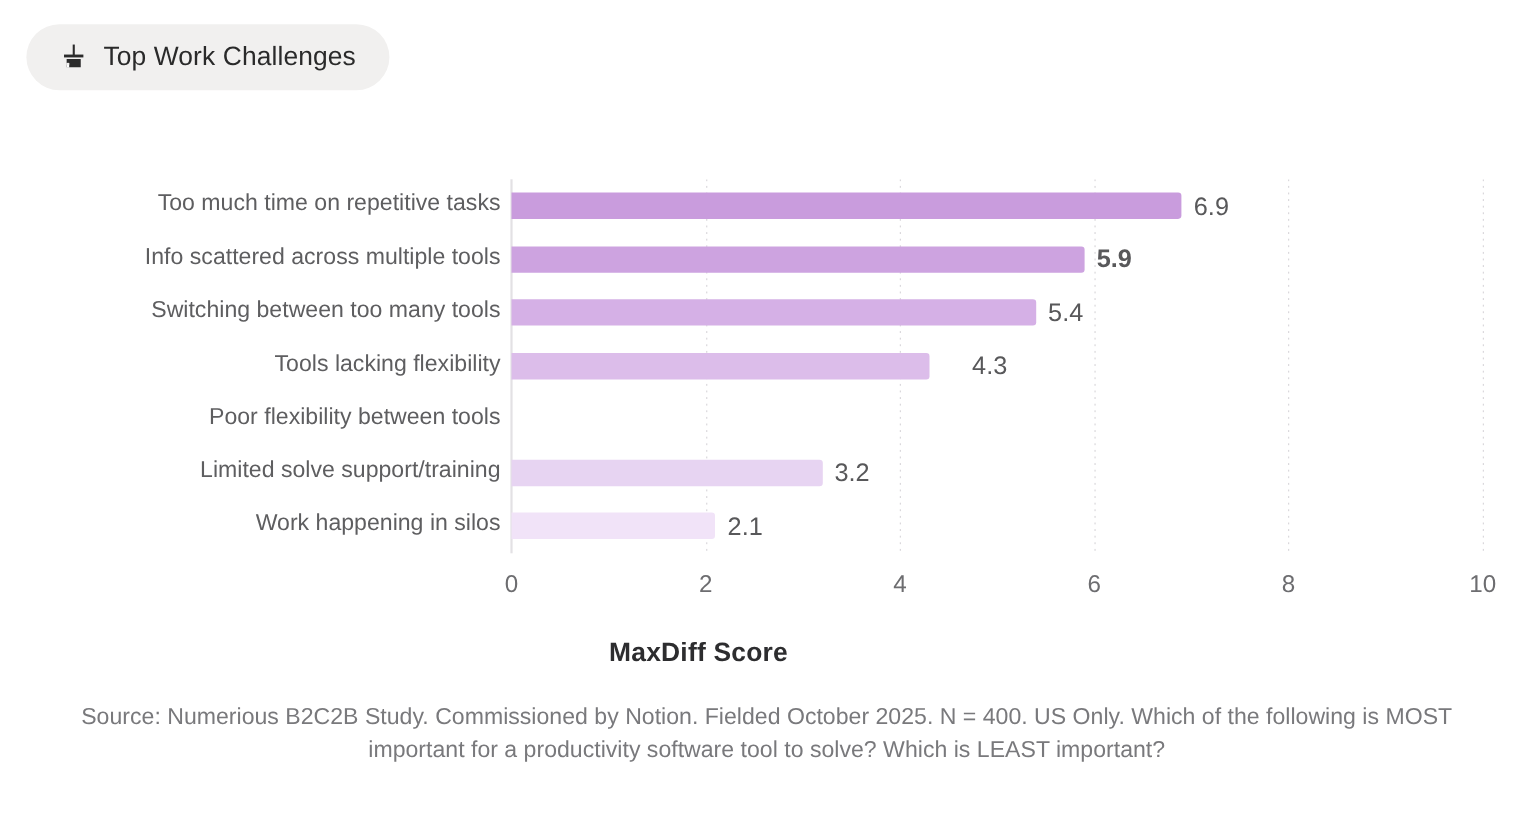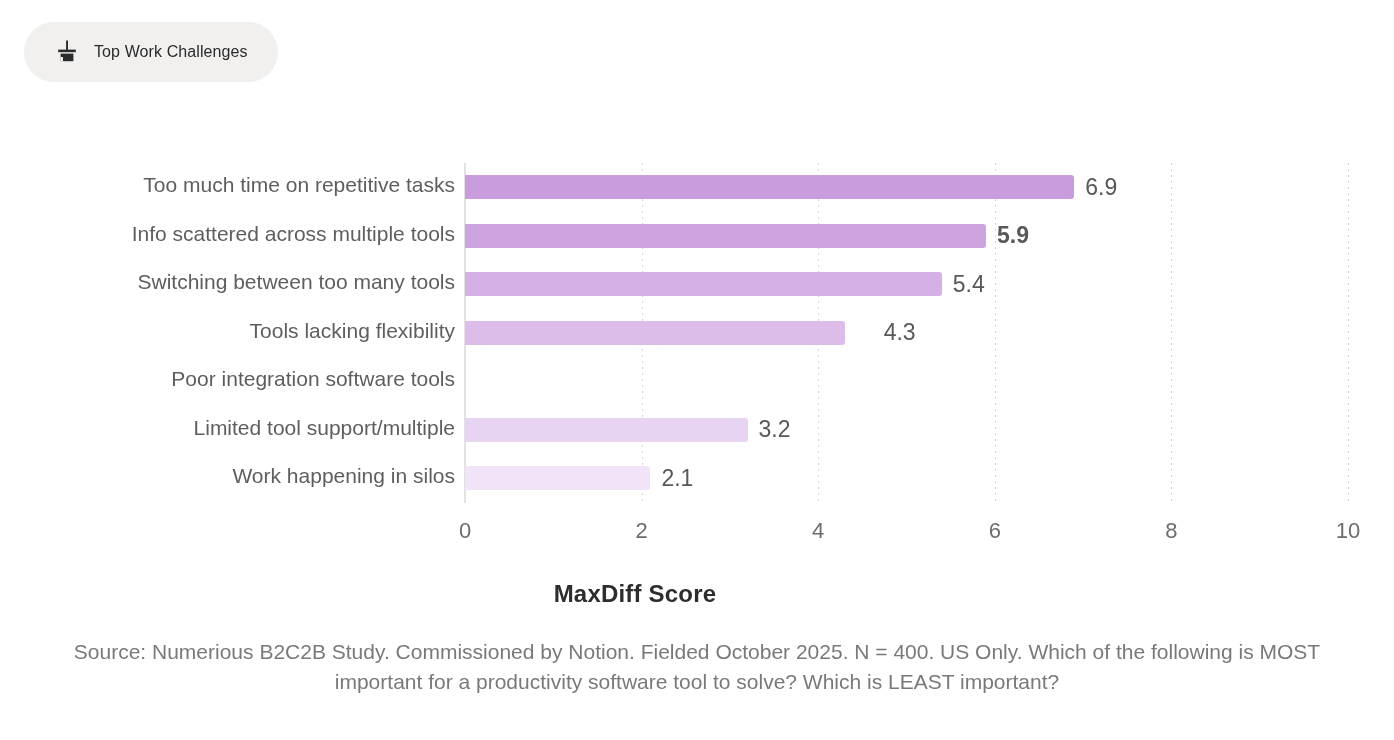--- a/index.html
+++ b/index.html
@@ -30,21 +30,21 @@
     background: #f1f0ef;
     border-radius: 34px;
   }
   .title-icon {
     width: 26px;
     height: 26px;
     display: block;
     flex: 0 0 auto;
   }
   .title-text {
-    font-size: 16px;
+    font-size: 24px;
     font-weight: 400;
     color: #2a2a2a;
     letter-spacing: 0.1px;
     white-space: nowrap;
   }
 
   
   .chart {
     position: absolute;
     left: 0;
@@ -184,22 +184,22 @@
     <div class="cat-label" style="position: absolute; left: 35px; top: 270.25px;">Switching between too many tools</div>
     <div class="bar-wrap" style="top: 260px; height: 48.5px;">
       <div class="bar" style="width: 476.82px; background: rgb(213, 176, 230);"></div>
       <span class="bar-value">5.4</span>
     </div>
     <div class="cat-label" style="position: absolute; left: 35px; top: 318.75px;">Tools lacking flexibility</div>
     <div class="bar-wrap" style="top: 308.5px; height: 48.5px; gap: 28px;">
       <div class="bar" style="width: 379.69px; background: rgb(220, 189, 234);"></div>
       <span class="bar-value">4.3</span>
     </div>
-    <div class="cat-label" style="position: absolute; left: 35px; top: 367.25px;">Poor integration software tools</div>
-    <div class="cat-label" style="position: absolute; left: 35px; top: 415.75px;">Limited tool support/multiple</div>
+    <div class="cat-label" style="position: absolute; left: 35px; top: 367.25px;">Poor flexibility between tools</div>
+    <div class="cat-label" style="position: absolute; left: 35px; top: 415.75px;">Limited solve support/training</div>
     <div class="bar-wrap" style="top: 405.5px; height: 48.5px;">
       <div class="bar" style="width: 282.56px; background: rgb(231, 212, 242);"></div>
       <span class="bar-value">3.2</span>
     </div>
     <div class="cat-label" style="position: absolute; left: 35px; top: 464.25px;">Work happening in silos</div>
     <div class="bar-wrap" style="top: 454px; height: 48.5px;">
       <div class="bar" style="width: 185.43px; background: rgb(241, 227, 248);"></div>
       <span class="bar-value">2.1</span>
     </div>
   </div>

